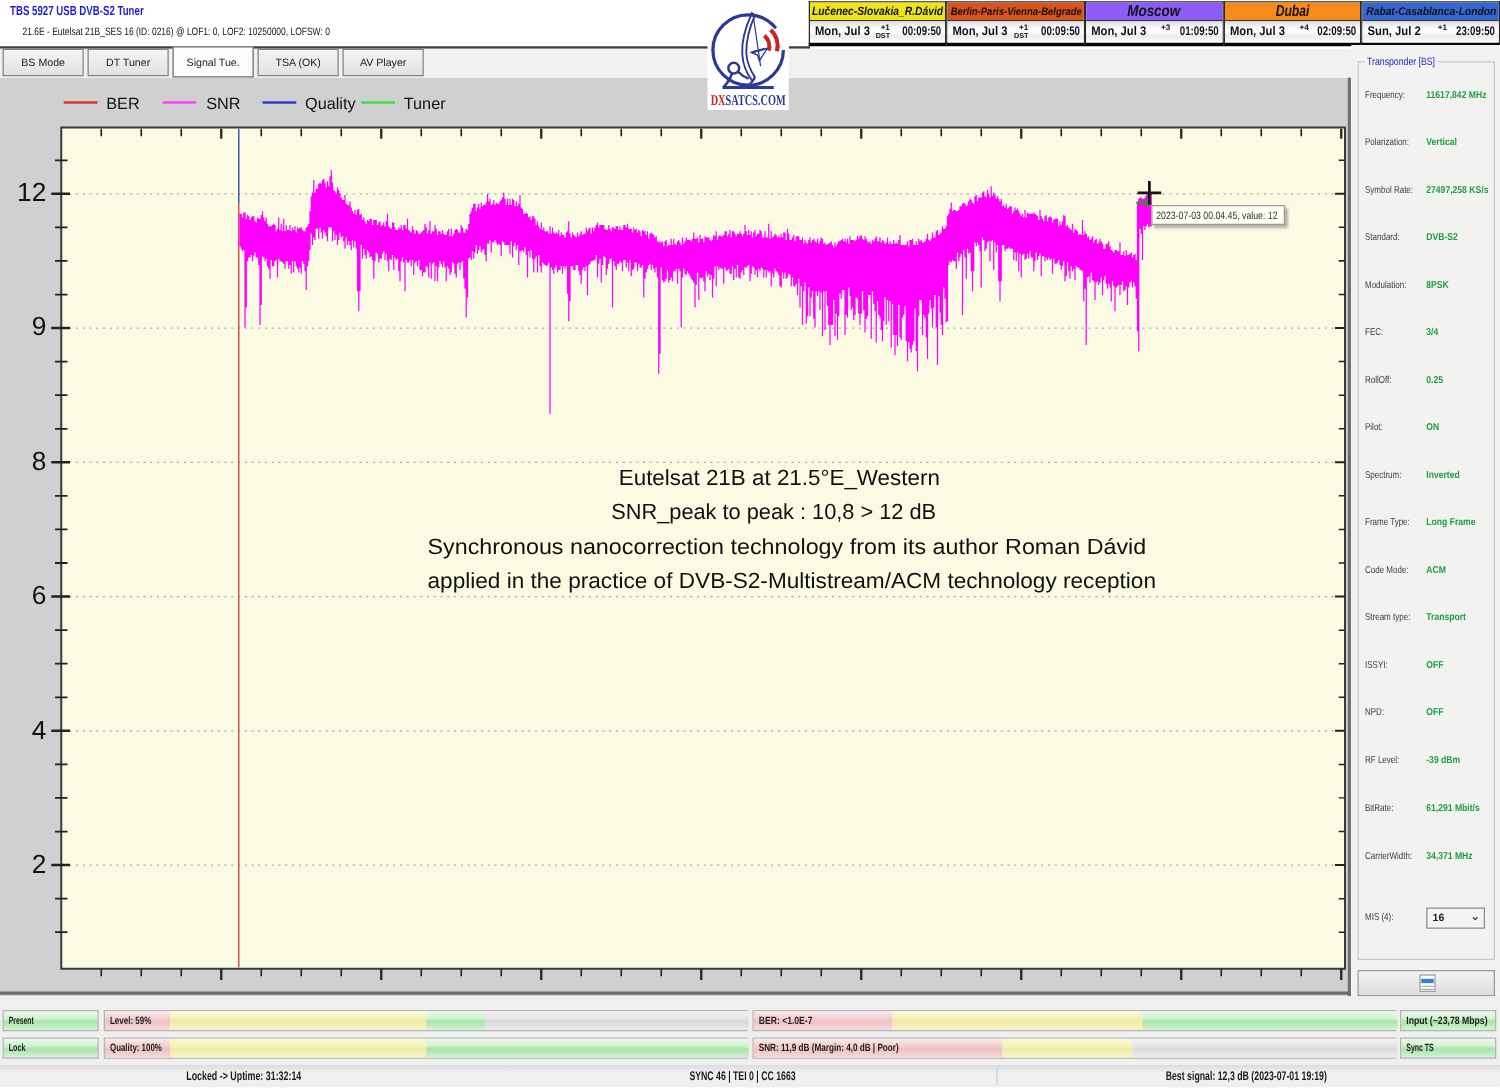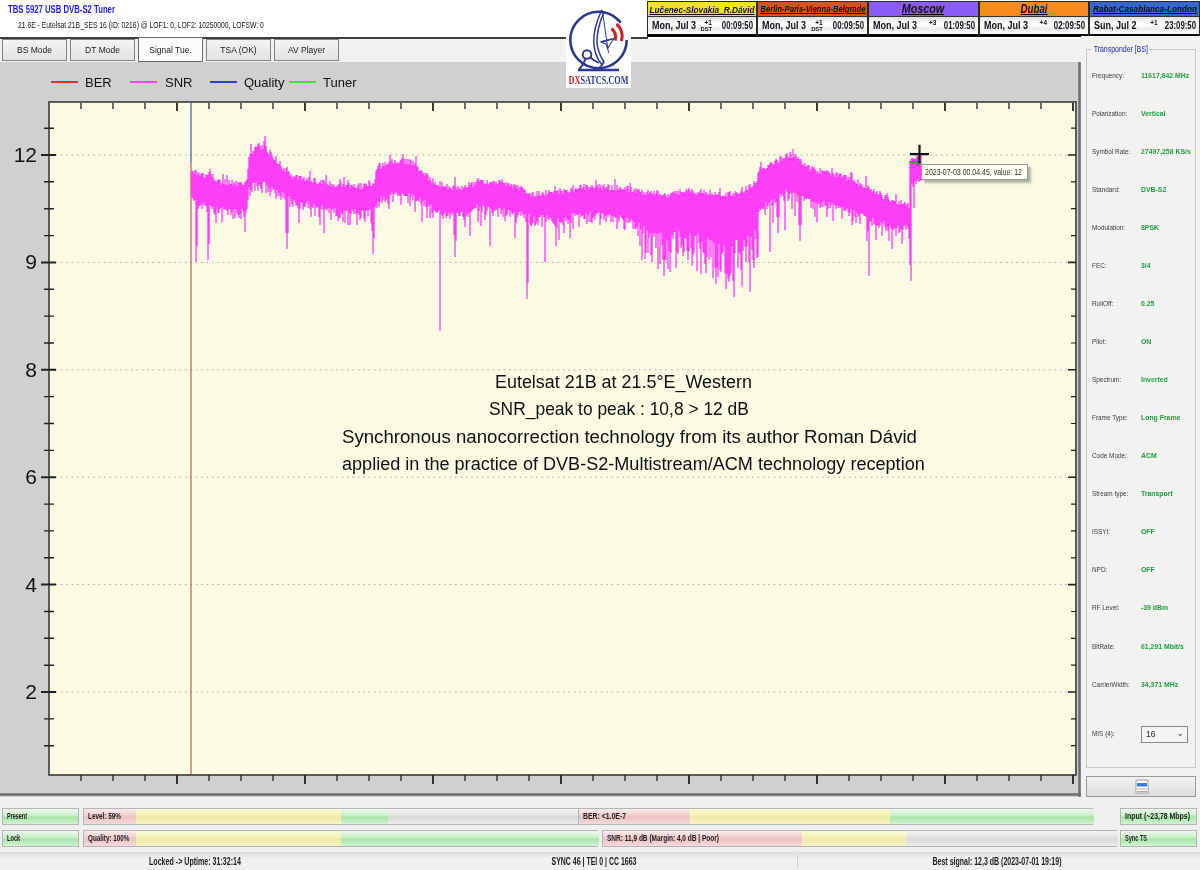--- a/index.html
+++ b/index.html
@@ -9,54 +9,54 @@
 .tab { position:absolute; top:39px; width:65px; height:22px; background:linear-gradient(180deg,#f4f4f4,#e2e2e2); border:1px solid #828282; font-size:8.5px; color:#1a1a1a; text-align:center; line-height:20px; }
 #tabsel { top:36.5px; height:25px; background:#fcfcfc; border-color:#6a6a6a; line-height:24px; z-index:5; }
 #chart { position:absolute; left:0; top:62px; width:1081px; height:735px; }
 .ylab { position:absolute; left:0; width:37px; text-align:right; font-size:21px; color:#111; height:26px; line-height:26px; }
 .lgline { position:absolute; top:81px; width:27px; height:2px; }
 .lgtxt { position:absolute; top:75px; font-size:13px; color:#111; }
 .ctext { position:absolute; font-size:17.5px; color:#101010; white-space:nowrap; transform-origin:0 50%; }
 #tip { position:absolute; left:921px; top:164px; width:107px; height:16px; background:#fffff4; border:1px solid #9a9a9a; box-shadow:2.5px 2.5px 2px rgba(120,120,110,.55); overflow:hidden; }
 #tt { position:absolute; left:3px; top:0; font-size:8.5px; color:#333; line-height:15px; white-space:nowrap; transform-origin:0 50%; }
 .clock { position:absolute; top:1px; height:36px; border-left:1.2px solid #2a2a2a; border-right:1.2px solid #2a2a2a; border-top:1px solid #2a2a2a; border-bottom:3px solid #080808; }
-.chead { height:15px; border-bottom:1px solid #333;text-decoration:underline; }
+.chead { height:15px; border-bottom:1px solid #333; }
 .cht { display:block; width:max-content; position:relative; left:50%; transform:translateX(-50%); font-weight:bold; font-style:italic; color:#111; line-height:15px; white-space:nowrap; }
 .cdate { position:relative; height:17px; background:linear-gradient(180deg,#dedede 0%,#f6f6f6 28%,#ffffff 45%,#ececec 72%,#ffffff 100%); }
 .cday { position:absolute; left:4px; top:2.5px; font-size:10px; font-weight:bold; color:#10101c; transform:scaleX(.9); transform-origin:0 50%; white-space:nowrap; }
 .ctz { position:absolute; top:1.5px; font-size:6.5px; font-weight:bold; color:#10101c; }
 .dst { position:absolute; left:53px; top:9px; font-size:5.8px; font-weight:bold; color:#10101c; }
 .ctime { position:absolute; right:3px; top:2.5px; font-size:10px; font-weight:bold; color:#10101c; transform:scaleX(.78); transform-origin:100% 50%; white-space:nowrap; }
 #logo { position:absolute; left:566px; top:0; width:65px; height:88px; background:#fff; z-index:6; }
 #rpanel { position:absolute; left:1081px; top:36px; width:119px; height:762px; background:#f2f2f1; }
 #gbox { position:absolute; left:1086px; top:49px; width:110px; height:719px; border:1px solid #c9c9c9; }
 #gtitle { position:absolute; left:1092px; top:44px; font-size:8.5px; color:#2222cc; background:#f2f2f1; padding:0 2px; z-index:2; white-space:nowrap; transform-origin:0 50%; transform:scaleX(0.82); }
 .plab { position:absolute; left:1092px; font-size:8px; color:#3b3b3b; white-space:nowrap; transform-origin:0 50%; transform:scaleX(0.80); }
 .pval { position:absolute; left:1141px; font-size:8px; font-weight:bold; color:#1f9d40; white-space:nowrap; transform-origin:0 50%; transform:scaleX(0.86); }
-#mis { position:absolute; left:1141px; top:726px; width:47px; height:17px; background:#f4f4f4; border:1px solid #8a8a8a; font-size:8.5px; color:#222; line-height:15px; padding-left:4px; }
+#mis { position:absolute; left:1141px; top:726px; width:47px; height:17px; background:#f4f4f4; border:1px solid #8a8a8a; font-size:8.5px; color:#222; line-height:15px; padding-left:4px;font-weight:bold; }
 #mis span { position:absolute; right:3px; top:-1px; color:#444; font-size:9px; }
 #rbtn { position:absolute; left:1086px; top:776px; width:110px; height:21px; background:linear-gradient(180deg,#f3f3f3,#dddddd); border:1px solid #999; }
 #barzone { position:absolute; left:0; top:797px; width:1200px; height:55px; background:#efefef; }
 .bar { position:absolute; height:17px; border:1px solid #b5b5b5; font-size:8.5px; color:#1c1c1c; line-height:15px; white-space:nowrap; }
 .bar span { position:absolute; left:4px; top:0; z-index:3; transform-origin:0 50%; font-weight:bold; }
 .seg { position:absolute; top:0; height:100%; }
 .g-green { background:linear-gradient(180deg,#eafaea,#cff0cf 40%,#a7e5a7 55%,#d4f3d4); }
 .g-pink  { background:linear-gradient(180deg,#faeaea,#f2cfcf 40%,#edc2c5 55%,#f6dada); }
 .g-yel   { background:linear-gradient(180deg,#fbfad8,#f5f2b8 40%,#efeaa8 55%,#f7f4c8); }
 .g-gray  { background:linear-gradient(180deg,#f2f2f2,#e4e4e4 40%,#d9d9d9 55%,#ededed); }
 #status { position:absolute; left:0; top:852px; width:1200px; height:18px; background:linear-gradient(180deg,#dcdcdc,#f1f1f1 35%,#efefef); font-size:10px; color:#222; }
 .st { position:absolute; top:3.5px; white-space:nowrap; transform:translateX(-50%); font-weight:bold; color:#1a1a1a; }
 .stdiv { position:absolute; top:2px; width:1px; height:14px; background:#cfcfcf; }
 </style></head><body>
 <div id="ttl">TBS 5927 USB DVB-S2 Tuner</div>
 <div id="sub">21.6E - Eutelsat 21B_SES 16 (ID: 0216) @ LOF1: 0, LOF2: 10250000, LOFSW: 0</div>
 <div id="topline"></div>
 <div id="tabstrip"></div>
 <div class="tab" style="left:2px">BS Mode</div>
-<div class="tab" style="left:70px">DT Mode</div>
+<div class="tab" style="left:70px">DT Tuner</div>
 <div class="tab" id="tabsel" style="left:138px">Signal Tue.</div>
 <div class="tab" style="left:206px">TSA (OK)</div>
 <div class="tab" style="left:274px">AV Player</div>
 <div class="clock" style="left:646.5px;width:110.7px">
 <div class="chead" style="background:#efe41a">
       <span class="cht" id="ch0" style="font-size:9.5px">Lučenec-Slovakia_R.Dávid</span>
     </div>
 <div class="cdate">
 <span class="cday">Mon, Jul 3</span>
 <span class="ctz" style="left:57px">+1</span>
@@ -226,21 +226,21 @@
     <div class="seg g-green" style="left:257px;width:47px"></div>
     <div class="seg g-gray" style="left:304px;width:211px"></div>
     <span id="b3">Level: 59%</span>
   </div>
 <div class="bar" style="left:83px;top:830px;width:515px">
  <div class="seg g-pink" style="left:0;width:52px"></div>
     <div class="seg g-yel" style="left:52px;width:205px"></div>
     <div class="seg g-green" style="left:257px;width:258px"></div>
     <span id="b4">Quality: 100%</span>
   </div>
-<div class="bar" style="left:578px;top:808px;width:515px">
+<div class="bar" style="left:602px;top:808px;width:515px">
  <div class="seg g-pink" style="left:0;width:111px"></div>
     <div class="seg g-yel" style="left:111px;width:200px"></div>
     <div class="seg g-green" style="left:311px;width:204px"></div>
     <span id="b5">BER: &lt;1.0E-7</span>
   </div>
 <div class="bar" style="left:602px;top:830px;width:515px">
  <div class="seg g-pink" style="left:0;width:199px"></div>
     <div class="seg g-yel" style="left:199px;width:104px"></div>
     <div class="seg g-gray" style="left:303px;width:212px"></div>
     <span id="b6">SNR: 11,9 dB (Margin: 4,0 dB | Poor)</span>

